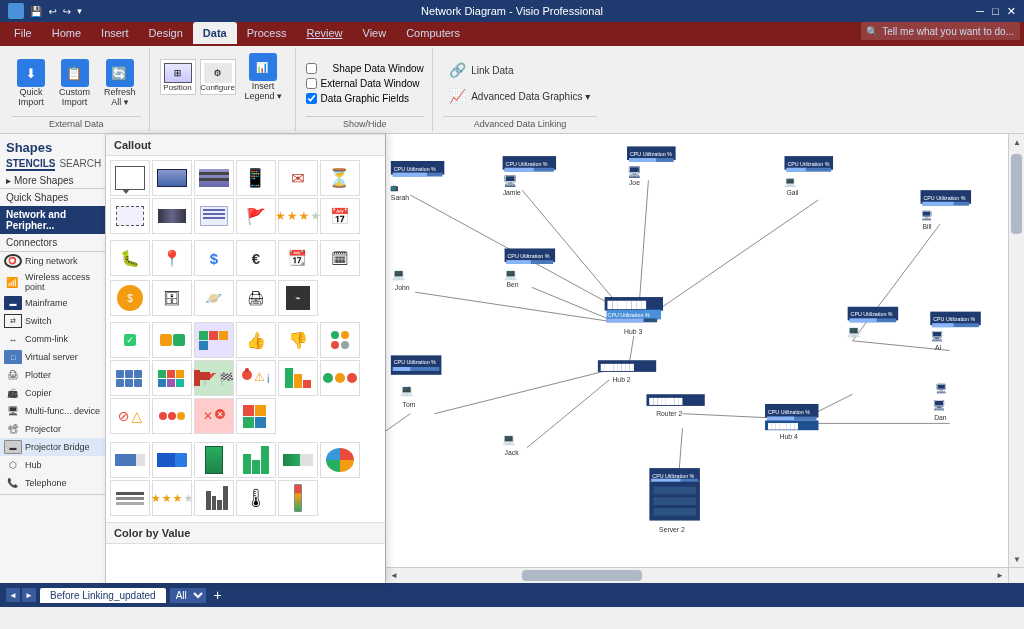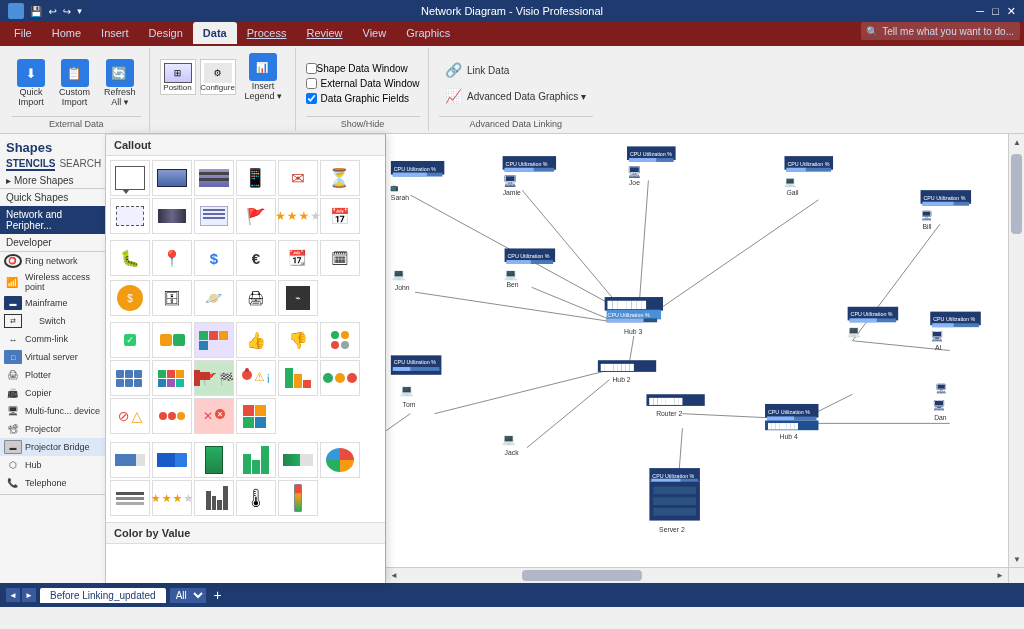--- a/index.html
+++ b/index.html
@@ -23,24 +23,24 @@
     <span style="cursor:pointer;">✕</span>
   </span>
 </div>
 
 <div style="height:24px; background:#7f1d1d; display:flex; padding:0 4px;">
   <button style="padding:3px 10px; font-size:11px; color:#ccd9f0; cursor:pointer; background:transparent; border:none; height:22px;">File</button>
   <button style="padding:3px 10px; font-size:11px; color:#ccd9f0; cursor:pointer; background:transparent; border:none; height:22px;">Home</button>
   <button style="padding:3px 10px; font-size:11px; color:#ccd9f0; cursor:pointer; background:transparent; border:none; height:22px;">Insert</button>
   <button style="padding:3px 10px; font-size:11px; color:#ccd9f0; cursor:pointer; background:transparent; border:none; height:22px;">Design</button>
   <button style="padding:3px 10px; font-size:11px; color:#1e3a6e; cursor:pointer; background:#f0f0f0; border:none; height:22px; border-radius:3px 3px 0 0; font-weight:600;">Data</button>
-  <button style="padding:3px 10px; font-size:11px; color:#ccd9f0; cursor:pointer; background:transparent; border:none; height:22px;text-decoration:underline;">Process</button>
+  <button style="padding:3px 10px; font-size:11px; color:#ccd9f0; cursor:pointer; background:transparent; border:none; height:22px;">Process</button>
   <button style="padding:3px 10px; font-size:11px; color:#ccd9f0; cursor:pointer; background:transparent; border:none; height:22px;text-decoration:underline;">Review</button>
   <button style="padding:3px 10px; font-size:11px; color:#ccd9f0; cursor:pointer; background:transparent; border:none; height:22px;">View</button>
-  <button style="padding:3px 10px; font-size:11px; color:#ccd9f0; cursor:pointer; background:transparent; border:none; height:22px;">Graphics</button>
+  <button style="padding:3px 10px; font-size:11px; color:#ccd9f0; cursor:pointer; background:transparent; border:none; height:22px;">Computers</button>
   <span style="flex:1;"></span>
   <span style="color:#ccd9f0; font-size:10px; display:flex; align-items:center; gap:3px; padding:0 6px; margin-bottom:4px; background:rgba(255,255,255,0.15); border-radius:2px; height:18px;">
     🔍 <span>Tell me what you want to do...</span>
   </span>
 </div>
 
 <div style="height:88px; background:#f0f0f0; border-bottom:1px solid #ccc; display:flex; align-items:stretch; padding:2px 4px; gap:2px;">
 
   <div style="display:flex; flex-direction:column; border-right:1px solid #d0d0d0; padding:2px 8px; align-items:center;">
     <div style="display:flex; gap:4px; flex:1; align-items:center;">
@@ -81,21 +81,21 @@
         <div style="width:28px; height:28px; background:#2c7be5; border-radius:3px; display:flex; align-items:center; justify-content:center; color:white; font-size:10px;">📊</div>
         <span>Insert</span>
           <span>Legend ▾</span>
       </button>
     </div>
     <span style="font-size:9px; color:#555; border-top:1px solid #ccc; width:100%; text-align:center; padding-top:2px;margin-top:34px;">Display Data</span>
   </div>
 
   <div style="display:flex; flex-direction:column; border-right:1px solid #d0d0d0; padding:2px 8px; align-items:flex-start;">
     <div style="flex:1; display:flex; flex-direction:column; justify-content:center; gap:4px;">
-      <label style="display:flex; align-items:center; gap:0; font-size:10px; cursor:pointer;">
+      <label style="display:flex; align-items:center; gap:16px; font-size:10px; cursor:pointer;">
         <input type="checkbox" style="width: 11px; height: 11px;">
         <span>Shape Data Window</span>
       </label>
       <label style="display:flex; align-items:center; gap:4px; font-size:10px; cursor:pointer;">
         <input type="checkbox" style="width: 11px; height: 11px;">
         <span>External Data Window</span>
       </label>
       <label style="display:flex; align-items:center; gap:4px; font-size:10px; cursor:pointer;">
         <input type="checkbox" checked="" style="width: 11px; height: 11px;">
         <span>Data Graphic Fields</span>
@@ -129,37 +129,37 @@
       <span style="font-size:10px; color:#1e3a6e; font-weight:700; border-bottom:2px solid #1e3a6e; cursor:pointer;">STENCILS</span>
       <span style="font-size:10px; color:#555; cursor:pointer;">SEARCH</span>
     </div>
     <div style="display:flex; align-items:center; padding:2px 6px; cursor:pointer; font-size:10px; color:#333; gap:3px;">
       <span>▸</span>
       <span>More Shapes</span>
     </div>
     <div style="border-top:1px solid #ccc;"></div>
     <div style="overflow-y:auto; flex:1;">
       <div style="font-size:10px; padding:3px 6px; cursor:pointer; color:#333;">Quick Shapes</div>
-      <div style="font-size:10px; padding:3px 6px; cursor:pointer; background:#1e3a6e; color:white; font-weight:400;">Network and Peripher...</div>
-      <div style="font-size:10px; padding:3px 6px; cursor:pointer; color:#333;">Developer</div>
+      <div style="font-size:10px; padding:3px 6px; cursor:pointer; background:#1e3a6e; color:white; font-weight:700;">Network and Peripher...</div>
+      <div style="font-size:10px; padding:3px 6px; cursor:pointer; color:#333;">Connectors</div>
       <div style="border-top:1px solid #ccc;"></div>
 
       <div style="display:flex; align-items:center; gap:3px; padding:2px 4px; font-size:9px; cursor:pointer; color:#333;">
         <div style="width:18px; height:14px; border:2px solid #333; border-radius:50%; flex-shrink:0; display:flex; align-items:center; justify-content:center; font-size:7px;">⭕</div>
         <span>Ring network</span>
       </div>
       <div style="display:flex; align-items:center; gap:3px; padding:2px 4px; font-size:9px; cursor:pointer; color:#333;">
         <div style="width:18px; height:14px; flex-shrink:0; display:flex; align-items:center; justify-content:center; font-size:10px;">📶</div>
         <span>Wireless access point</span>
       </div>
       <div style="display:flex; align-items:center; gap:3px; padding:2px 4px; font-size:9px; cursor:pointer; color:#333;">
         <div style="width:18px; height:14px; flex-shrink:0; background:#1e3a6e; border-radius:1px; display:flex; align-items:center; justify-content:center; font-size:7px; color:white;">▬</div>
         <span>Mainframe</span>
       </div>
-      <div style="display:flex; align-items:center; gap:17px; padding:2px 4px; font-size:9px; cursor:pointer; color:#333;">
+      <div style="display:flex; align-items:center; gap:3px; padding:2px 4px; font-size:9px; cursor:pointer; color:#333;">
         <div style="width:18px; height:14px; flex-shrink:0; border:1px solid #333; display:flex; align-items:center; justify-content:center; font-size:7px;">⇄</div>
         <span>Switch</span>
       </div>
       <div style="display:flex; align-items:center; gap:3px; padding:2px 4px; font-size:9px; cursor:pointer; color:#333;">
         <div style="width:18px; height:14px; flex-shrink:0; display:flex; align-items:center; justify-content:center; font-size:9px;">↔</div>
         <span>Comm-link</span>
       </div>
       <div style="display:flex; align-items:center; gap:3px; padding:2px 4px; font-size:9px; cursor:pointer; color:#333;">
         <div style="width:18px; height:14px; flex-shrink:0; background:#4a7abc; border-radius:1px; display:flex; align-items:center; justify-content:center; font-size:7px; color:white;">□</div>
         <span>Virtual server</span>

